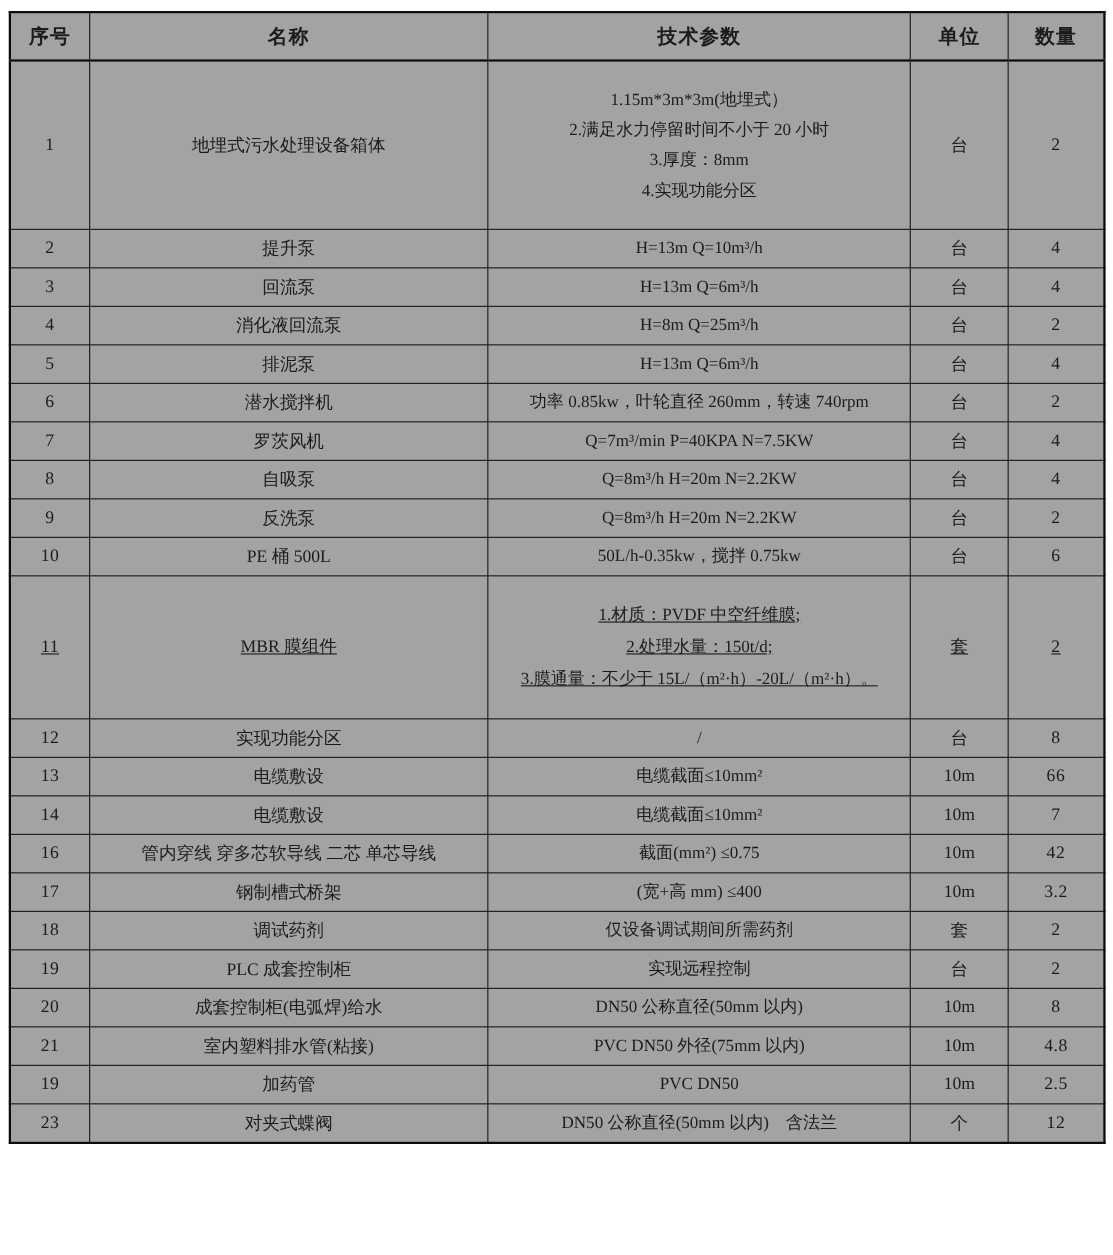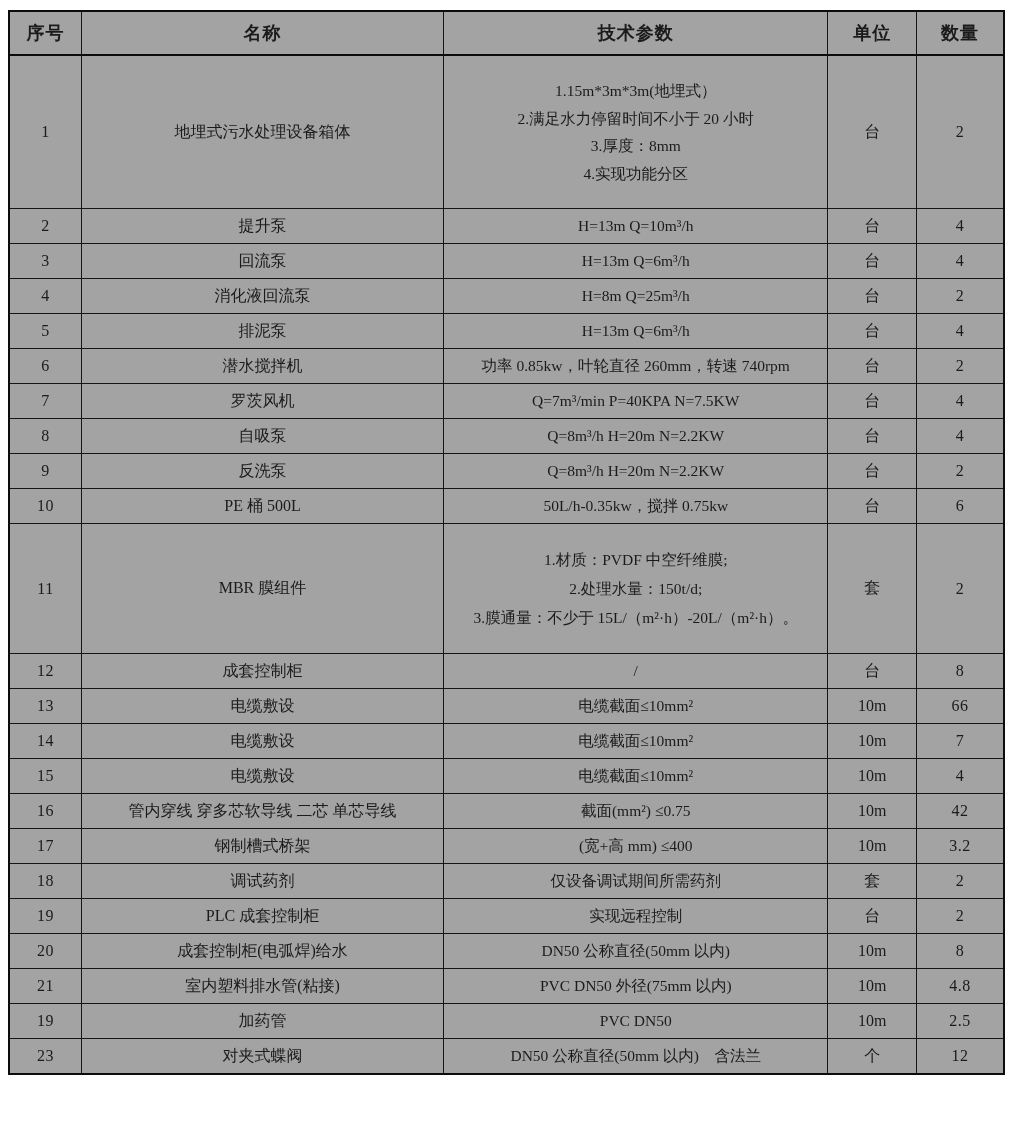--- a/index.html
+++ b/index.html
@@ -34,21 +34,21 @@
     font-size:18px;
     font-weight:bold;
     border-bottom:2px solid #0c0c0c;
     letter-spacing:1px;
   }
   tbody td{
     height:34px;
     font-size:16px;
   }
   tbody tr.r-tall4 td{height:152px;}
-  tbody tr.r-tall3 td{height:129px;}
+  tbody tr.r-tall3 td{height:129px;text-decoration:underline;}
   .param-single{line-height:1.15;font-family:Liberation Serif, serif;}
   .param-multi{
     display:flex;flex-direction:column;
     justify-content:space-around;
     height:100%;
     padding:21px 0;
     box-sizing:border-box;
   }
   .param-multi div{line-height:1.1;}
   td.cell-param{font-size:15.5px;}
@@ -161,45 +161,38 @@
               <div>1.材质：PVDF 中空纤维膜;</div>
               <div>2.处理水量：150t/d;</div>
               <div>3.膜通量：不少于 15L/（m²·h）-20L/（m²·h）。</div>
             </div>
           </td>
     <td class="cell-unit">套</td>
     <td class="cell-qty">2</td>
   </tr>
         <tr>
     <td class="cell-no">12</td>
-    <td class="cell-name">成套控制柜</td>
+    <td class="cell-name">实现功能分区</td>
     <td class="cell-param"><span class="param-single">/</span></td>
     <td class="cell-unit">台</td>
     <td class="cell-qty">8</td>
   </tr>
         <tr>
     <td class="cell-no">13</td>
     <td class="cell-name">电缆敷设</td>
     <td class="cell-param"><span class="param-single">电缆截面≤10mm²</span></td>
     <td class="cell-unit">10m</td>
     <td class="cell-qty">66</td>
   </tr>
         <tr>
     <td class="cell-no">14</td>
     <td class="cell-name">电缆敷设</td>
     <td class="cell-param"><span class="param-single">电缆截面≤10mm²</span></td>
     <td class="cell-unit">10m</td>
     <td class="cell-qty">7</td>
-  </tr>
-        <tr>
-    <td class="cell-no">15</td>
-    <td class="cell-name">电缆敷设</td>
-    <td class="cell-param"><span class="param-single">电缆截面≤10mm²</span></td>
-    <td class="cell-unit">10m</td>
-    <td class="cell-qty">4</td>
   </tr>
         <tr>
     <td class="cell-no">16</td>
     <td class="cell-name">管内穿线 穿多芯软导线 二芯 单芯导线</td>
     <td class="cell-param"><span class="param-single">截面(mm²) ≤0.75</span></td>
     <td class="cell-unit">10m</td>
     <td class="cell-qty">42</td>
   </tr>
         <tr>
     <td class="cell-no">17</td>

